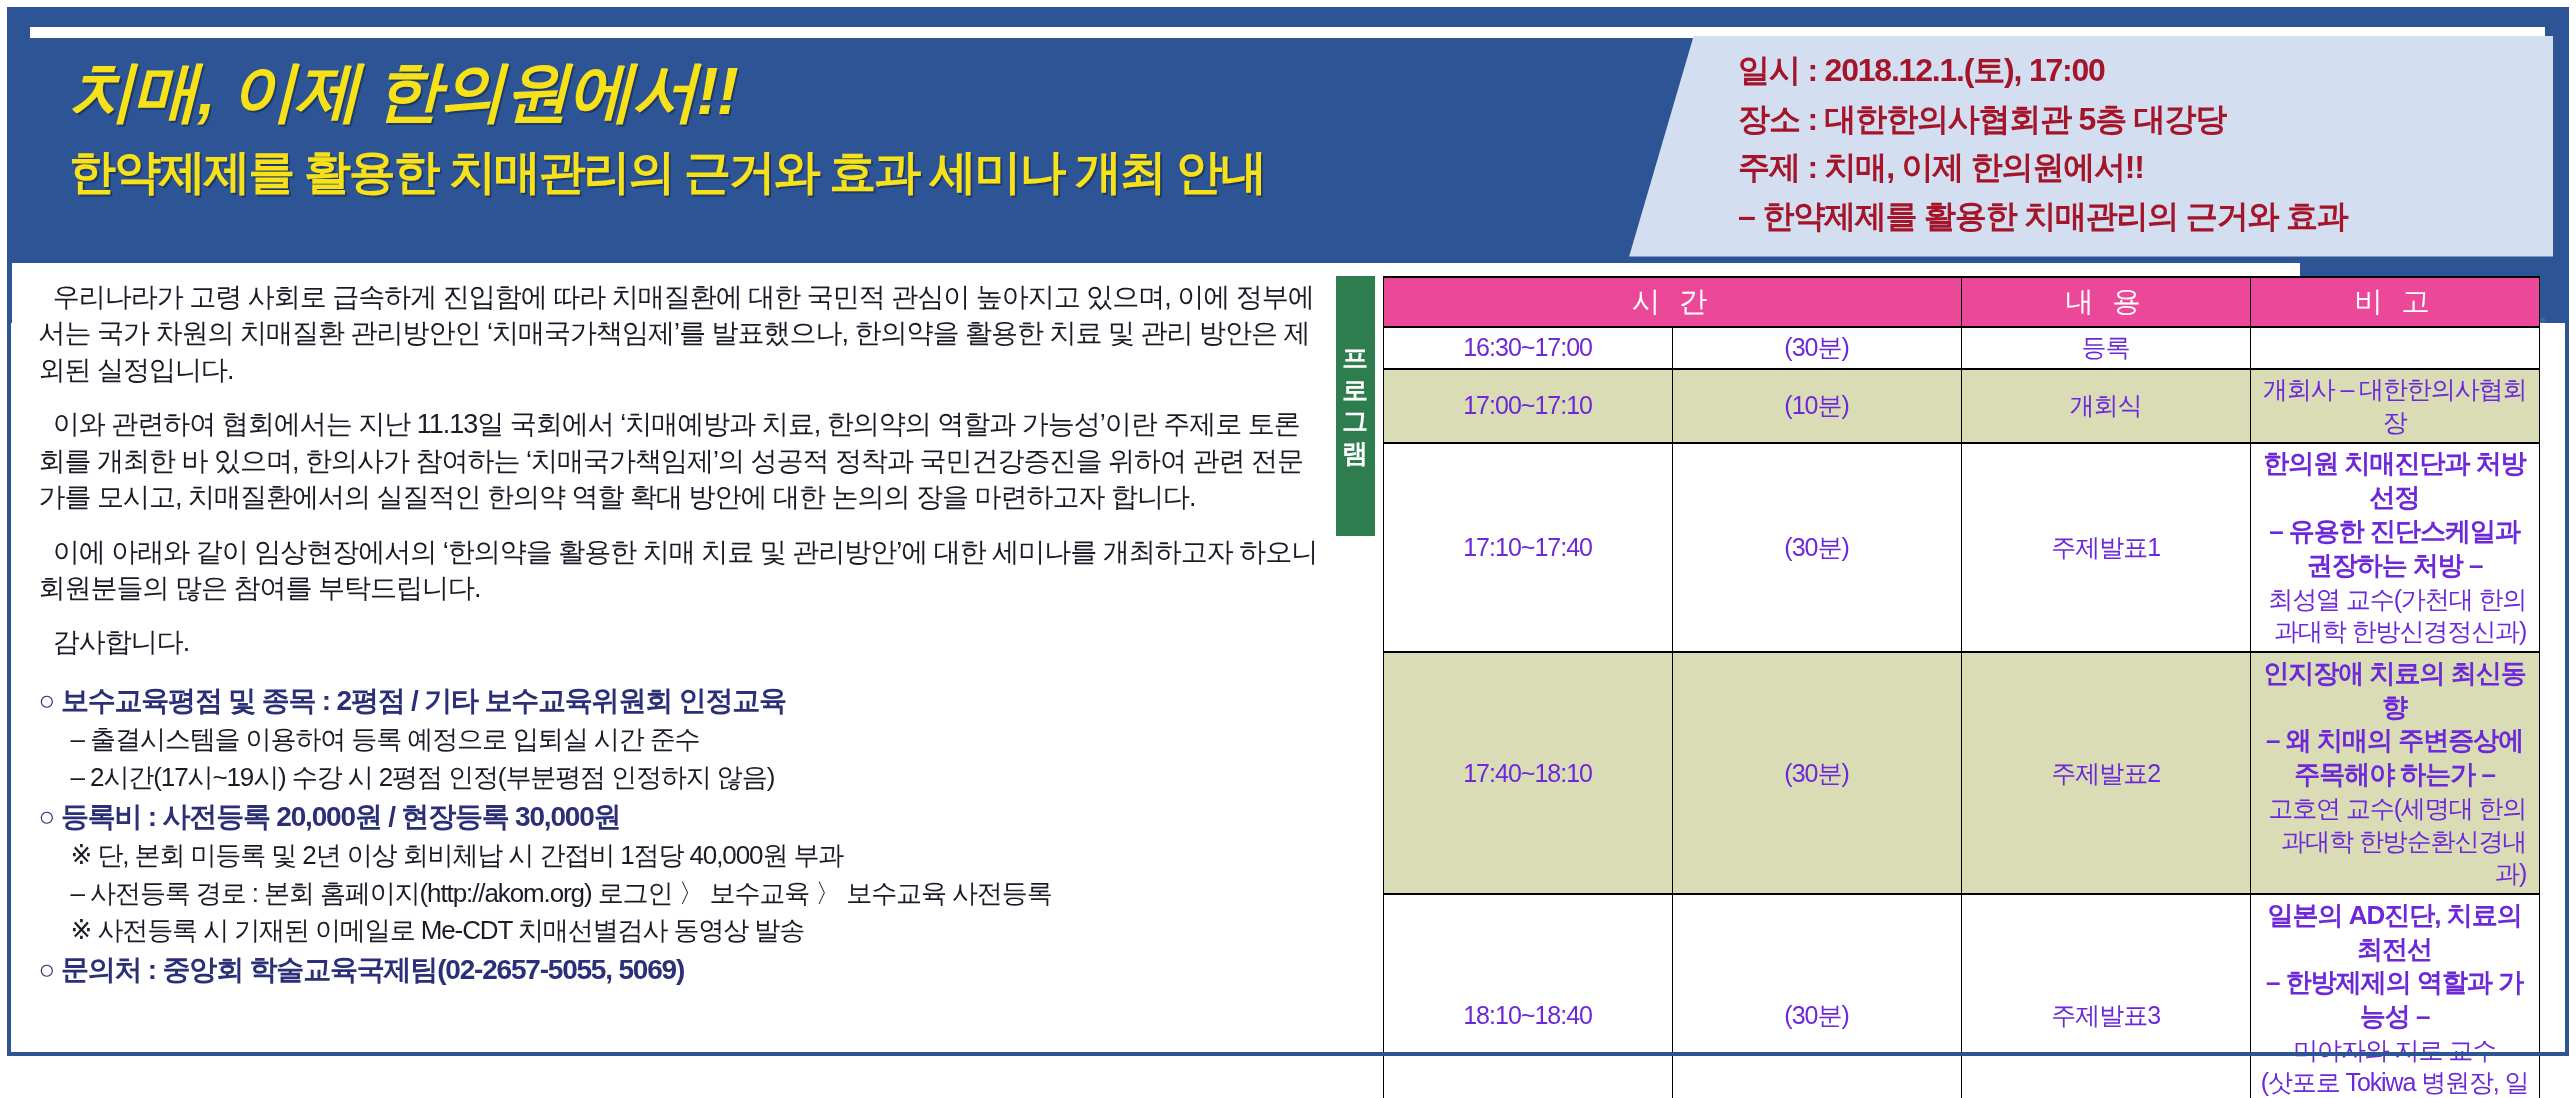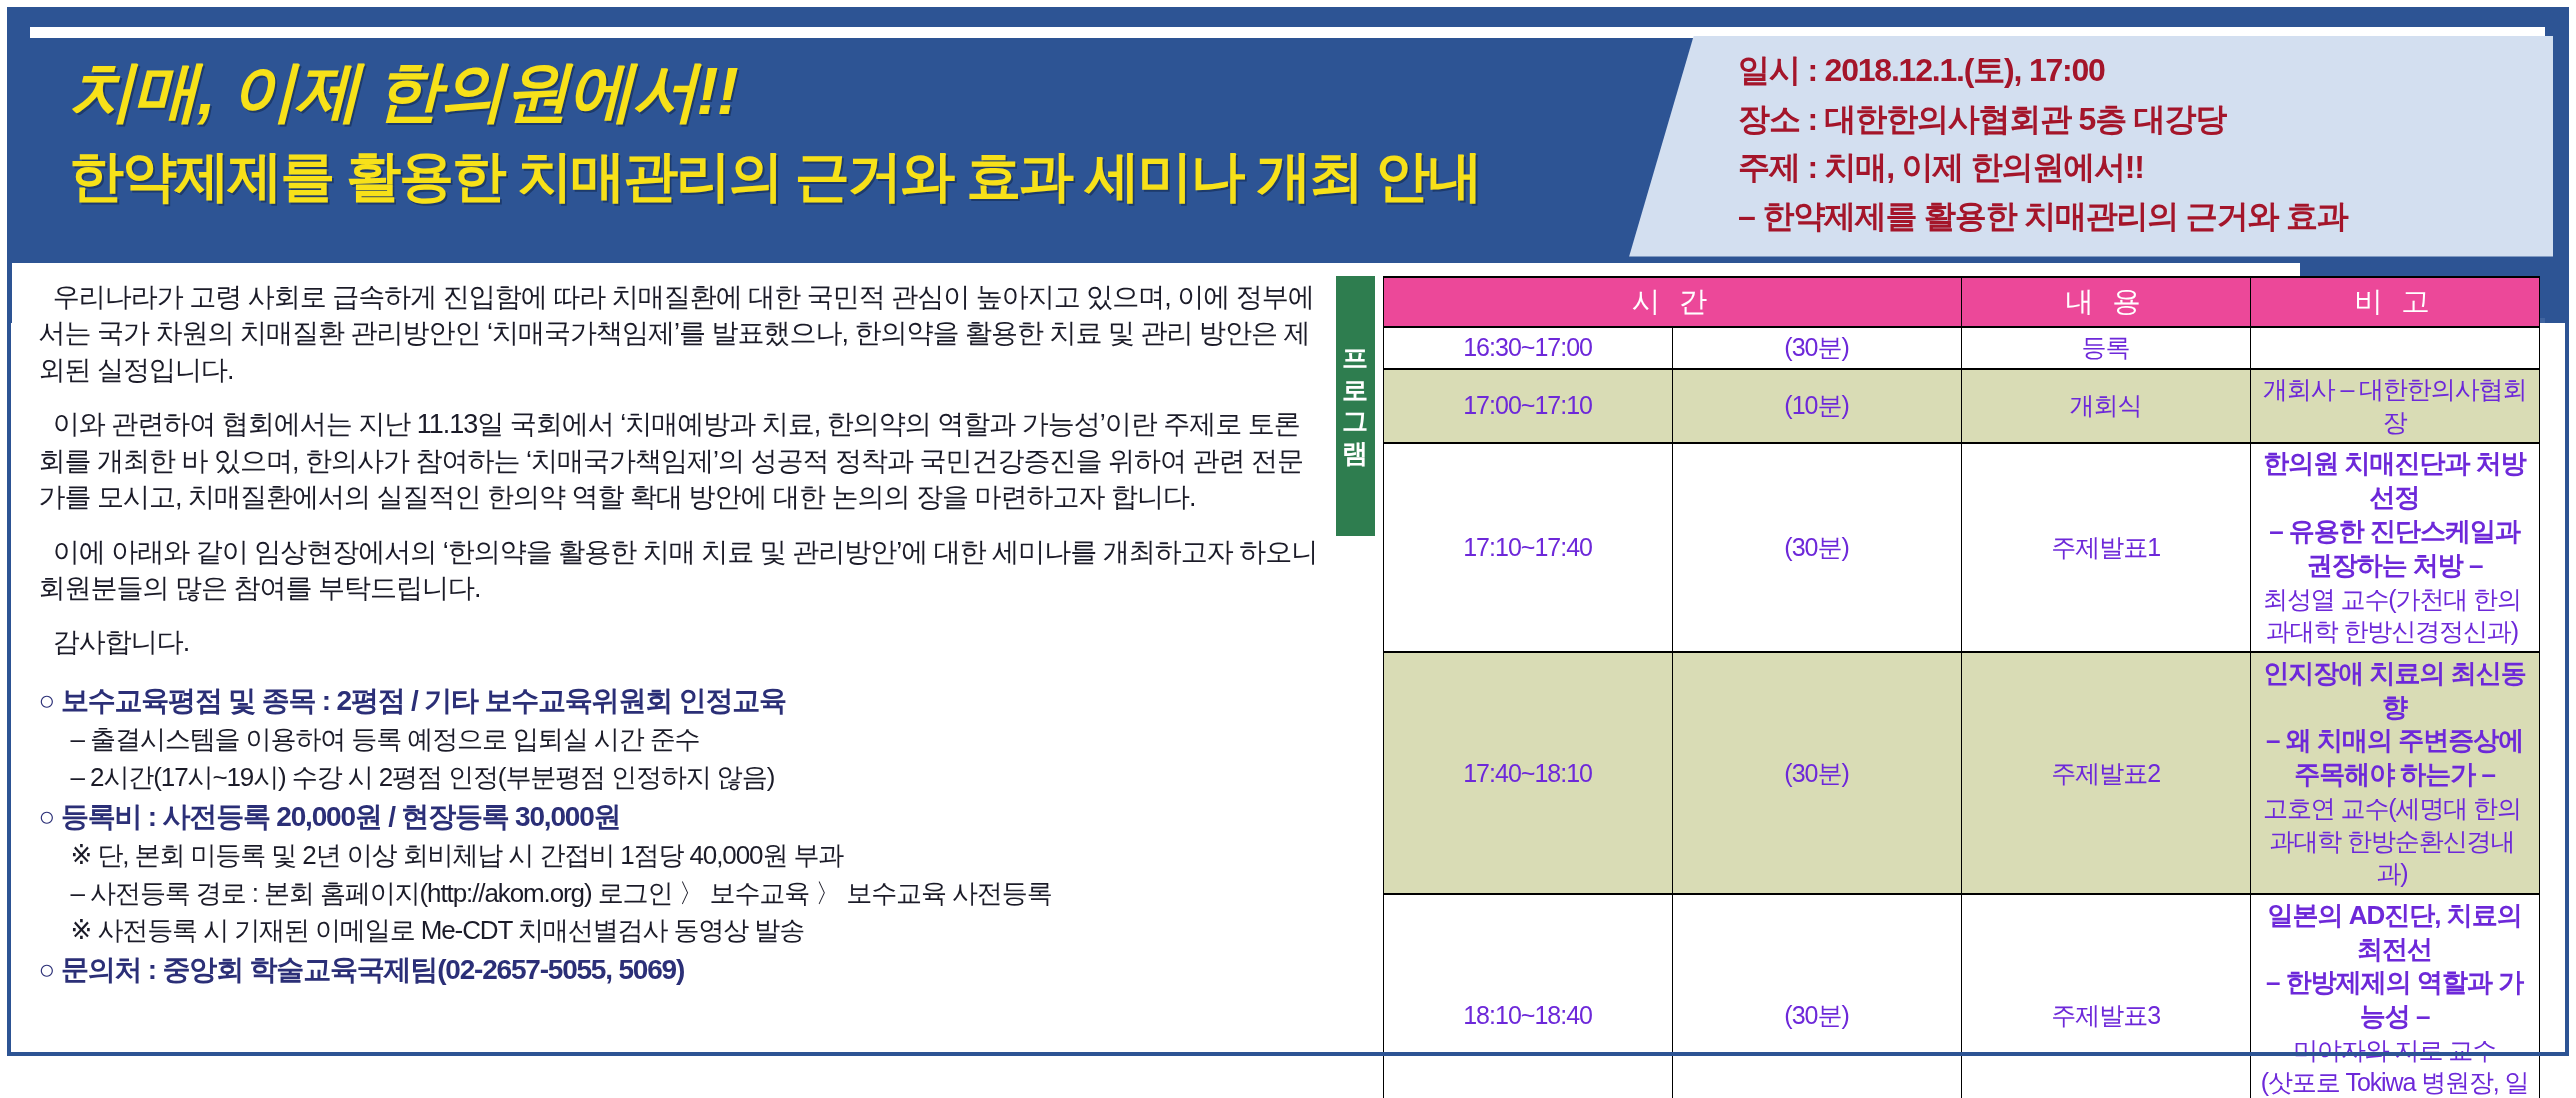--- a/index.html
+++ b/index.html
@@ -73,21 +73,21 @@
     font-size: 66px;
     font-weight: bold;
     font-style: italic;
     letter-spacing: -1.8px;
     line-height: 1.12;
     white-space: nowrap;
     text-shadow: 1.8px 1.8px 0 #1d3a6b;
   }
   .title-sub {
     color: #f7e119;
-    font-size: 55px;
+    font-size: 47px;
     font-weight: bold;
     letter-spacing: -2.2px;
     line-height: 1.15;
     margin-top: 16px;
     white-space: nowrap;
     text-shadow: 1.8px 1.8px 0 #1d3a6b;
   }
 
   
   .info-panel {
@@ -248,20 +248,21 @@
     display: block;
   }
   .note-plain {
     font-weight: normal;
     font-size: 25px;
     line-height: 1.30;
     letter-spacing: -1.1px;
     display: block;
   }
   .note-right {
+    text-align: right;
     padding-right: 5.3px;
   }
 </style>
 </head>
 <body>
 
 <div id="poster">
 
   <div class="header">
     <div class="header-inset-line"></div>

